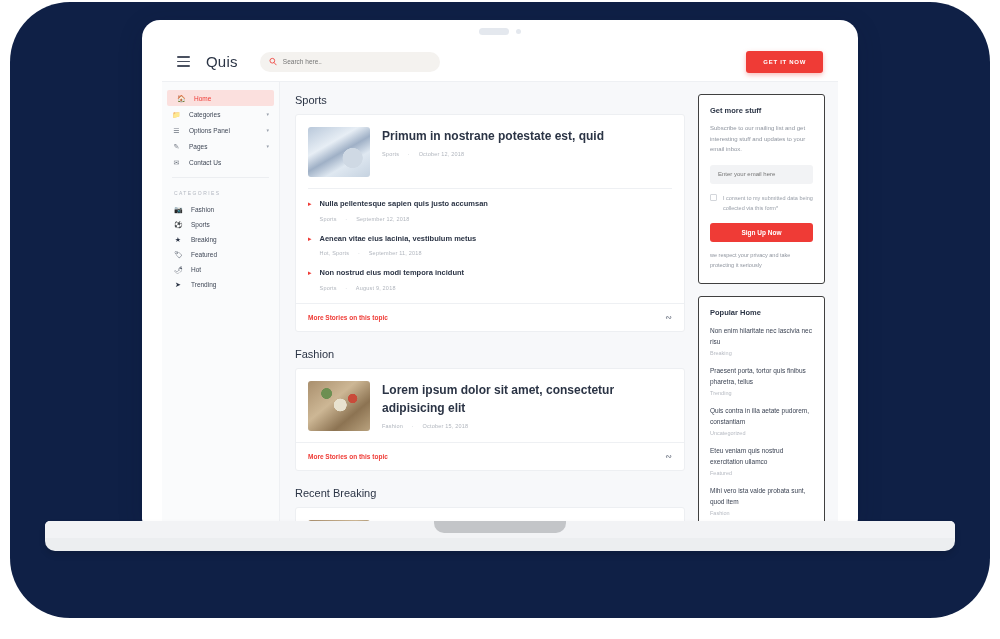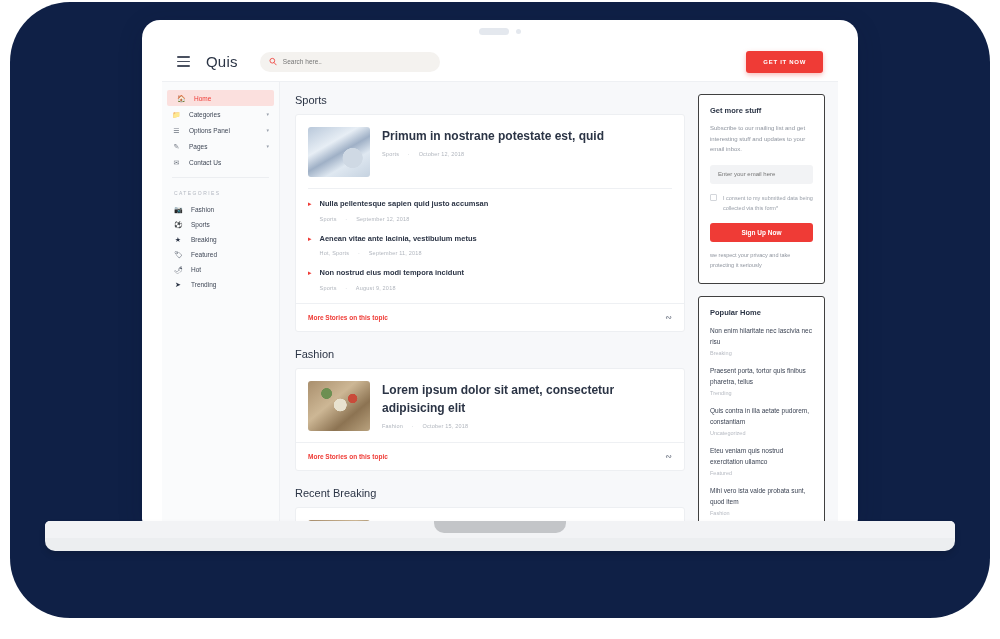--- a/index.html
+++ b/index.html
@@ -296,32 +296,32 @@
                   <span class="dot">·</span>
                   <span>October 12, 2018</span>
                 </div>
               </div>
             </div>
             <div class="divider"></div>
 
             <div class="list-item">
               <span class="bullet">▸</span>
               <div>
-                <div class="li-title">Nulla pellentesque sapien quid justo accumsan</div>
+                <div class="li-title">Nulla pellentesque sapien quis justo accumsan</div>
                 <div class="meta">
                   <span>Sports</span>
                   <span class="dot">·</span>
                   <span>September 12, 2018</span>
                 </div>
               </div>
             </div>
             <div class="list-item">
               <span class="bullet">▸</span>
               <div>
-                <div class="li-title">Aenean vitae ante lacinia, vestibulum metus</div>
+                <div class="li-title">Aenean vitae eius lacinia, vestibulum metus</div>
                 <div class="meta">
                   <span>Hot, Sports</span>
                   <span class="dot">·</span>
                   <span>September 11, 2018</span>
                 </div>
               </div>
             </div>
             <div class="list-item">
               <span class="bullet">▸</span>
               <div>

